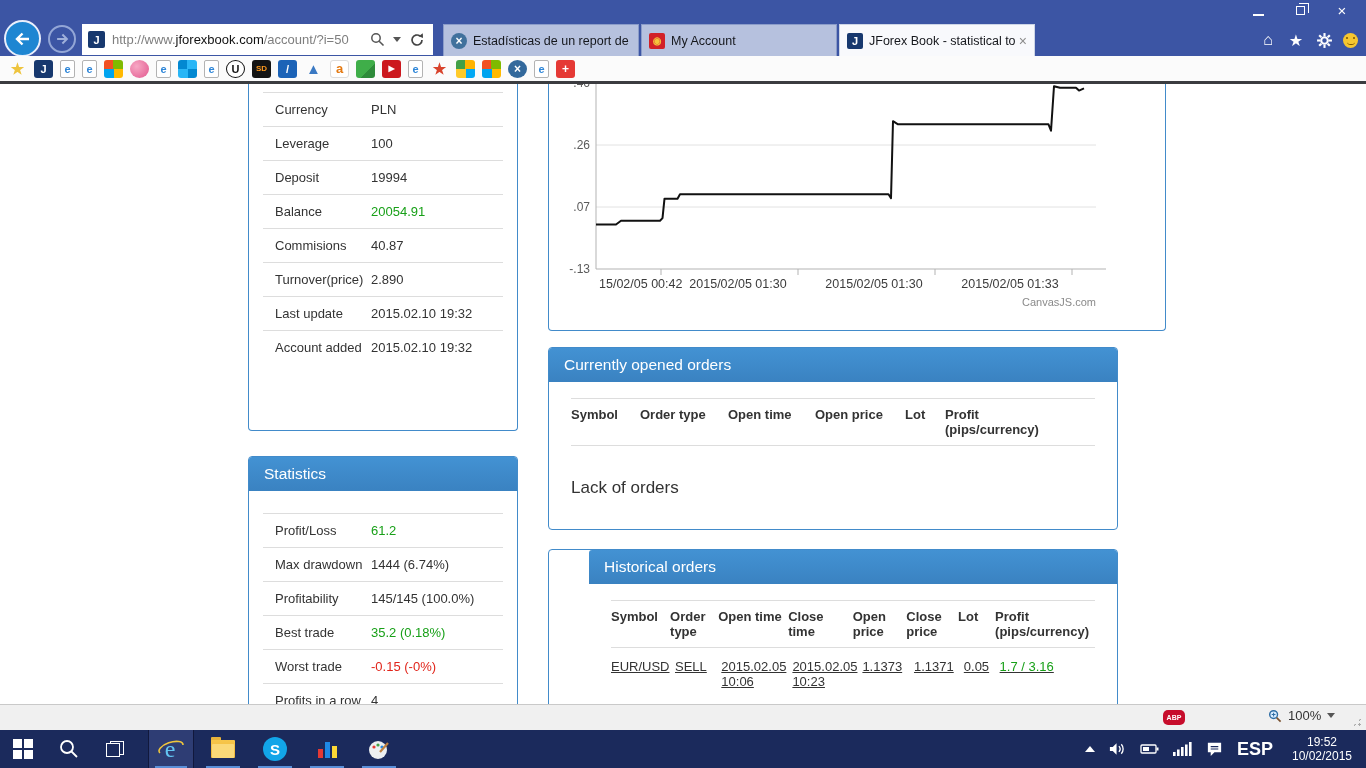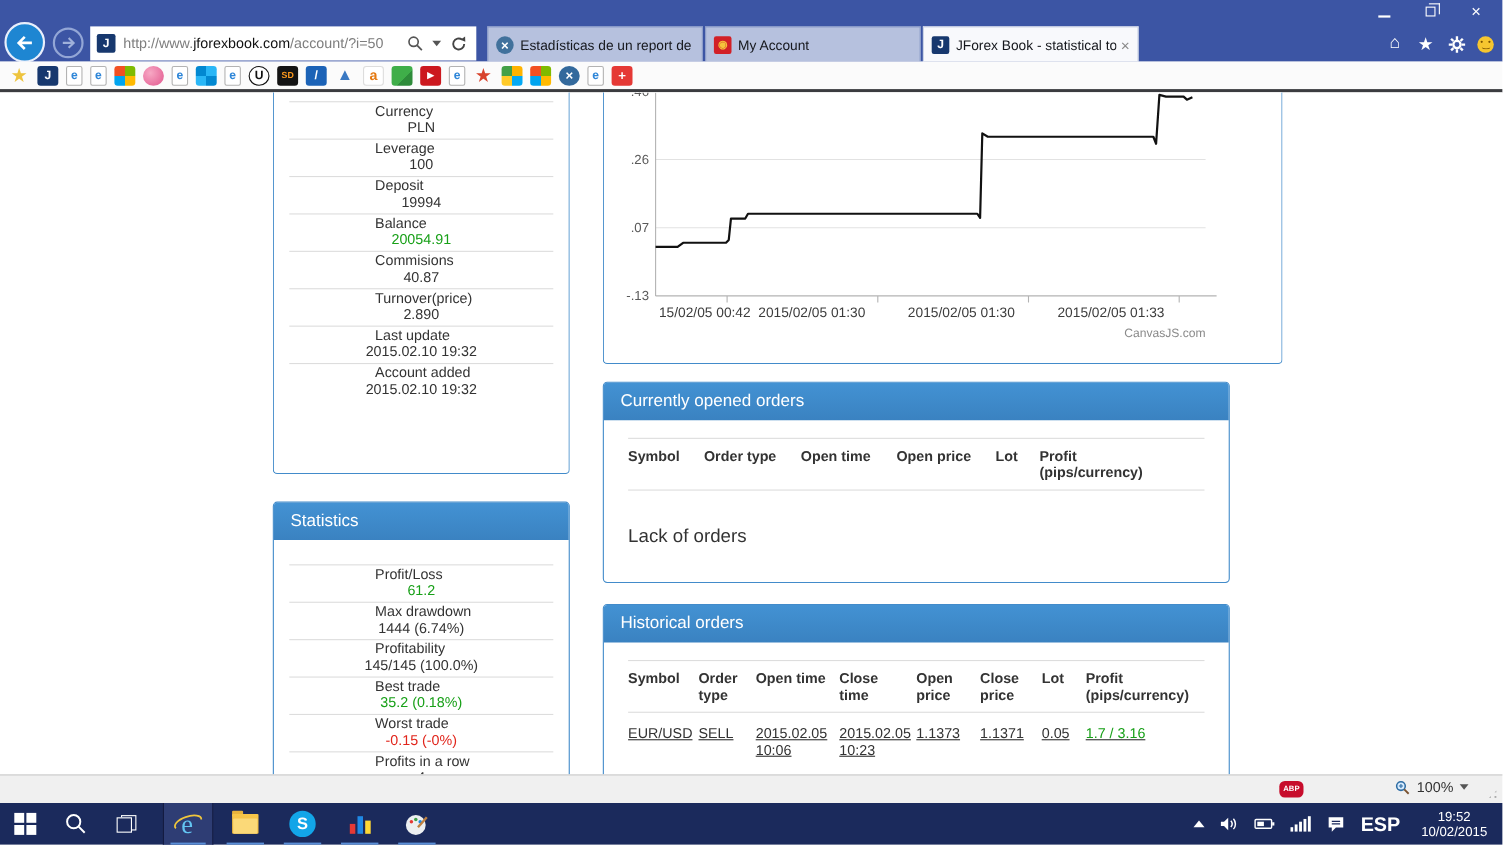--- a/index.html
+++ b/index.html
@@ -43,40 +43,40 @@
   #chromeline { position:absolute; top:81px; left:0; width:1366px; height:3px; background:#3b3c40; }
 
   
   #page { position:absolute; top:84px; left:0; width:1366px; height:620px; background:#fff; overflow:hidden; }
   .panel { position:absolute; border:1px solid #428bca; border-radius:4px; background:#fff; }
   .phead { height:34px; background:linear-gradient(#4392d3,#3a82c1); color:#fff; font-size:15.5px; line-height:34px; padding-left:15px; border-radius:3px 3px 0 0; }
   .cut-top { border-top:none; border-radius:0 0 4px 4px; }
 
   #accountPanel { left:248px; top:-1px; width:270px; height:348px; }
   #accountRows { margin:9px 14px 0; }
-  .irow { display:flex; align-items:center; height:34px; border-top:1px solid #ddd; font-size:13px; color:#333;flex-direction:column; }
+  .irow { display:flex; align-items:center; height:34px; border-top:1px solid #ddd; font-size:13px; color:#333; }
   .ilabel { width:108px; padding-left:12px; flex:0 0 auto; }
   .green { color:#18a018; }
   .red { color:#e1251b; }
 
   #statsPanel { left:248px; top:372px; width:270px; height:344px; }
   #statsRows { margin:22px 14px 0; }
 
   #chartPanel { left:548px; top:-1px; width:618px; height:248px; }
   #chartsvg { display:block; margin-top:1px; }
 
   #openedPanel { left:548px; top:263px; width:570px; height:183px; }
   .tblhead { display:flex; margin:16px 22px 0; border-top:1px solid #ddd; border-bottom:1px solid #ddd; padding:8px 0; font-size:13px; font-weight:bold; color:#333; }
   .tcell { padding-right:6px; }
   .tblrow { display:flex; margin:1px 22px; padding:10px 0 8px; font-size:13px; color:#333;text-decoration:underline; }
   #lackText { margin:32px 22px; font-size:17px; color:#333; }
   .oc0{width:69px}.oc1{width:88px}.oc2{width:87px}.oc3{width:90px}.oc4{width:40px}.oc5{width:110px}
   .hc0{width:64px}.hc1{width:52px}.hc2{width:76px}.hc3{width:70px}.hc4{width:58px}.hc5{width:56px}.hc6{width:40px}.hc7{width:108px}
 
-  #histPanel { left:548px; top:465px; width:570px; height:200px; }
+  #histPanel { left:548px; top:465px; width:570px; height:200px;padding-left:40px; }
 
   
   #statusbar { position:absolute; top:704px; left:0; width:1366px; height:26px; background:#f0f0f0; border-top:1px solid #c9c9c9; }
   #abp { position:absolute; left:1163px; top:5px; width:22px; height:15px; background:#c70d2c; border-radius:5px; color:#fff; font-size:7px; font-weight:bold; display:flex; align-items:center; justify-content:center; }
   #zoomctl { position:absolute; left:1268px; top:3px; display:flex; align-items:center; gap:6px; color:#333; font-size:13px; }
   #grip { position:absolute; right:4px; top:12px; width:10px; height:10px;
           background:radial-gradient(circle 1.3px, #aaa 98%, transparent) 0 0/5px 5px; clip-path:polygon(100% 0,100% 100%,0 100%); }
 
   
   #taskbar { position:absolute; top:730px; left:0; width:1366px; height:38px; background:#1b2a5c; display:flex; align-items:center; }

